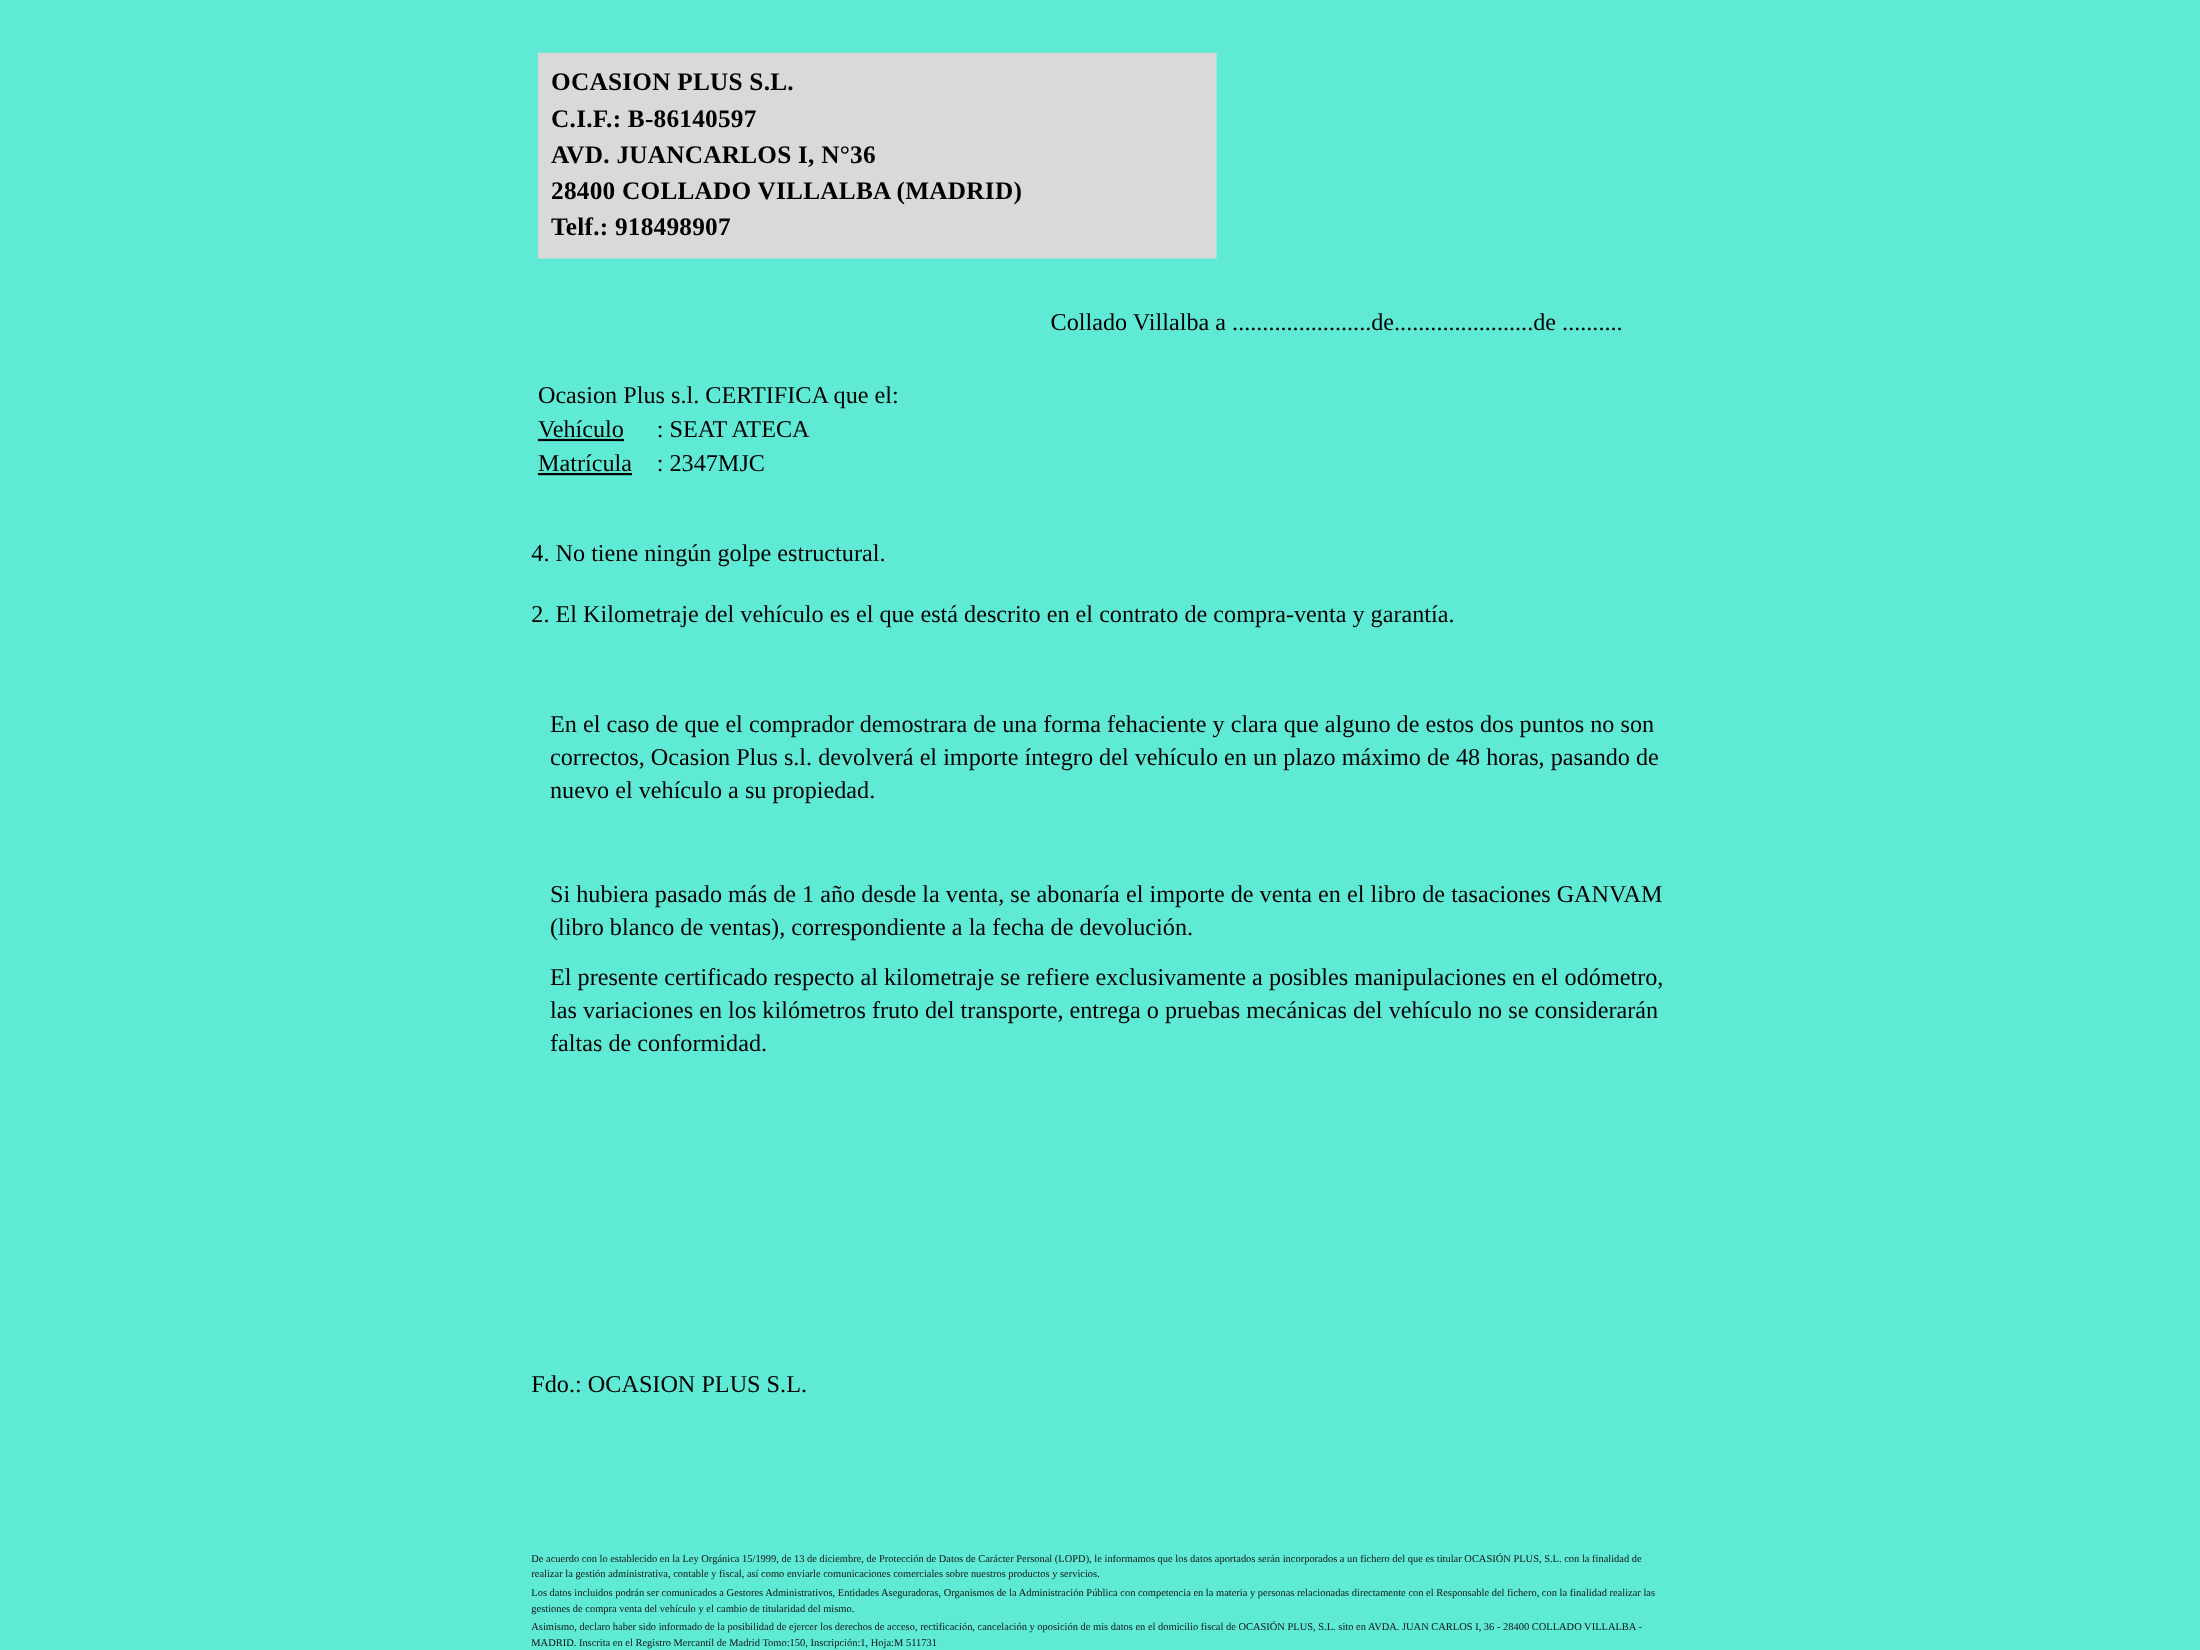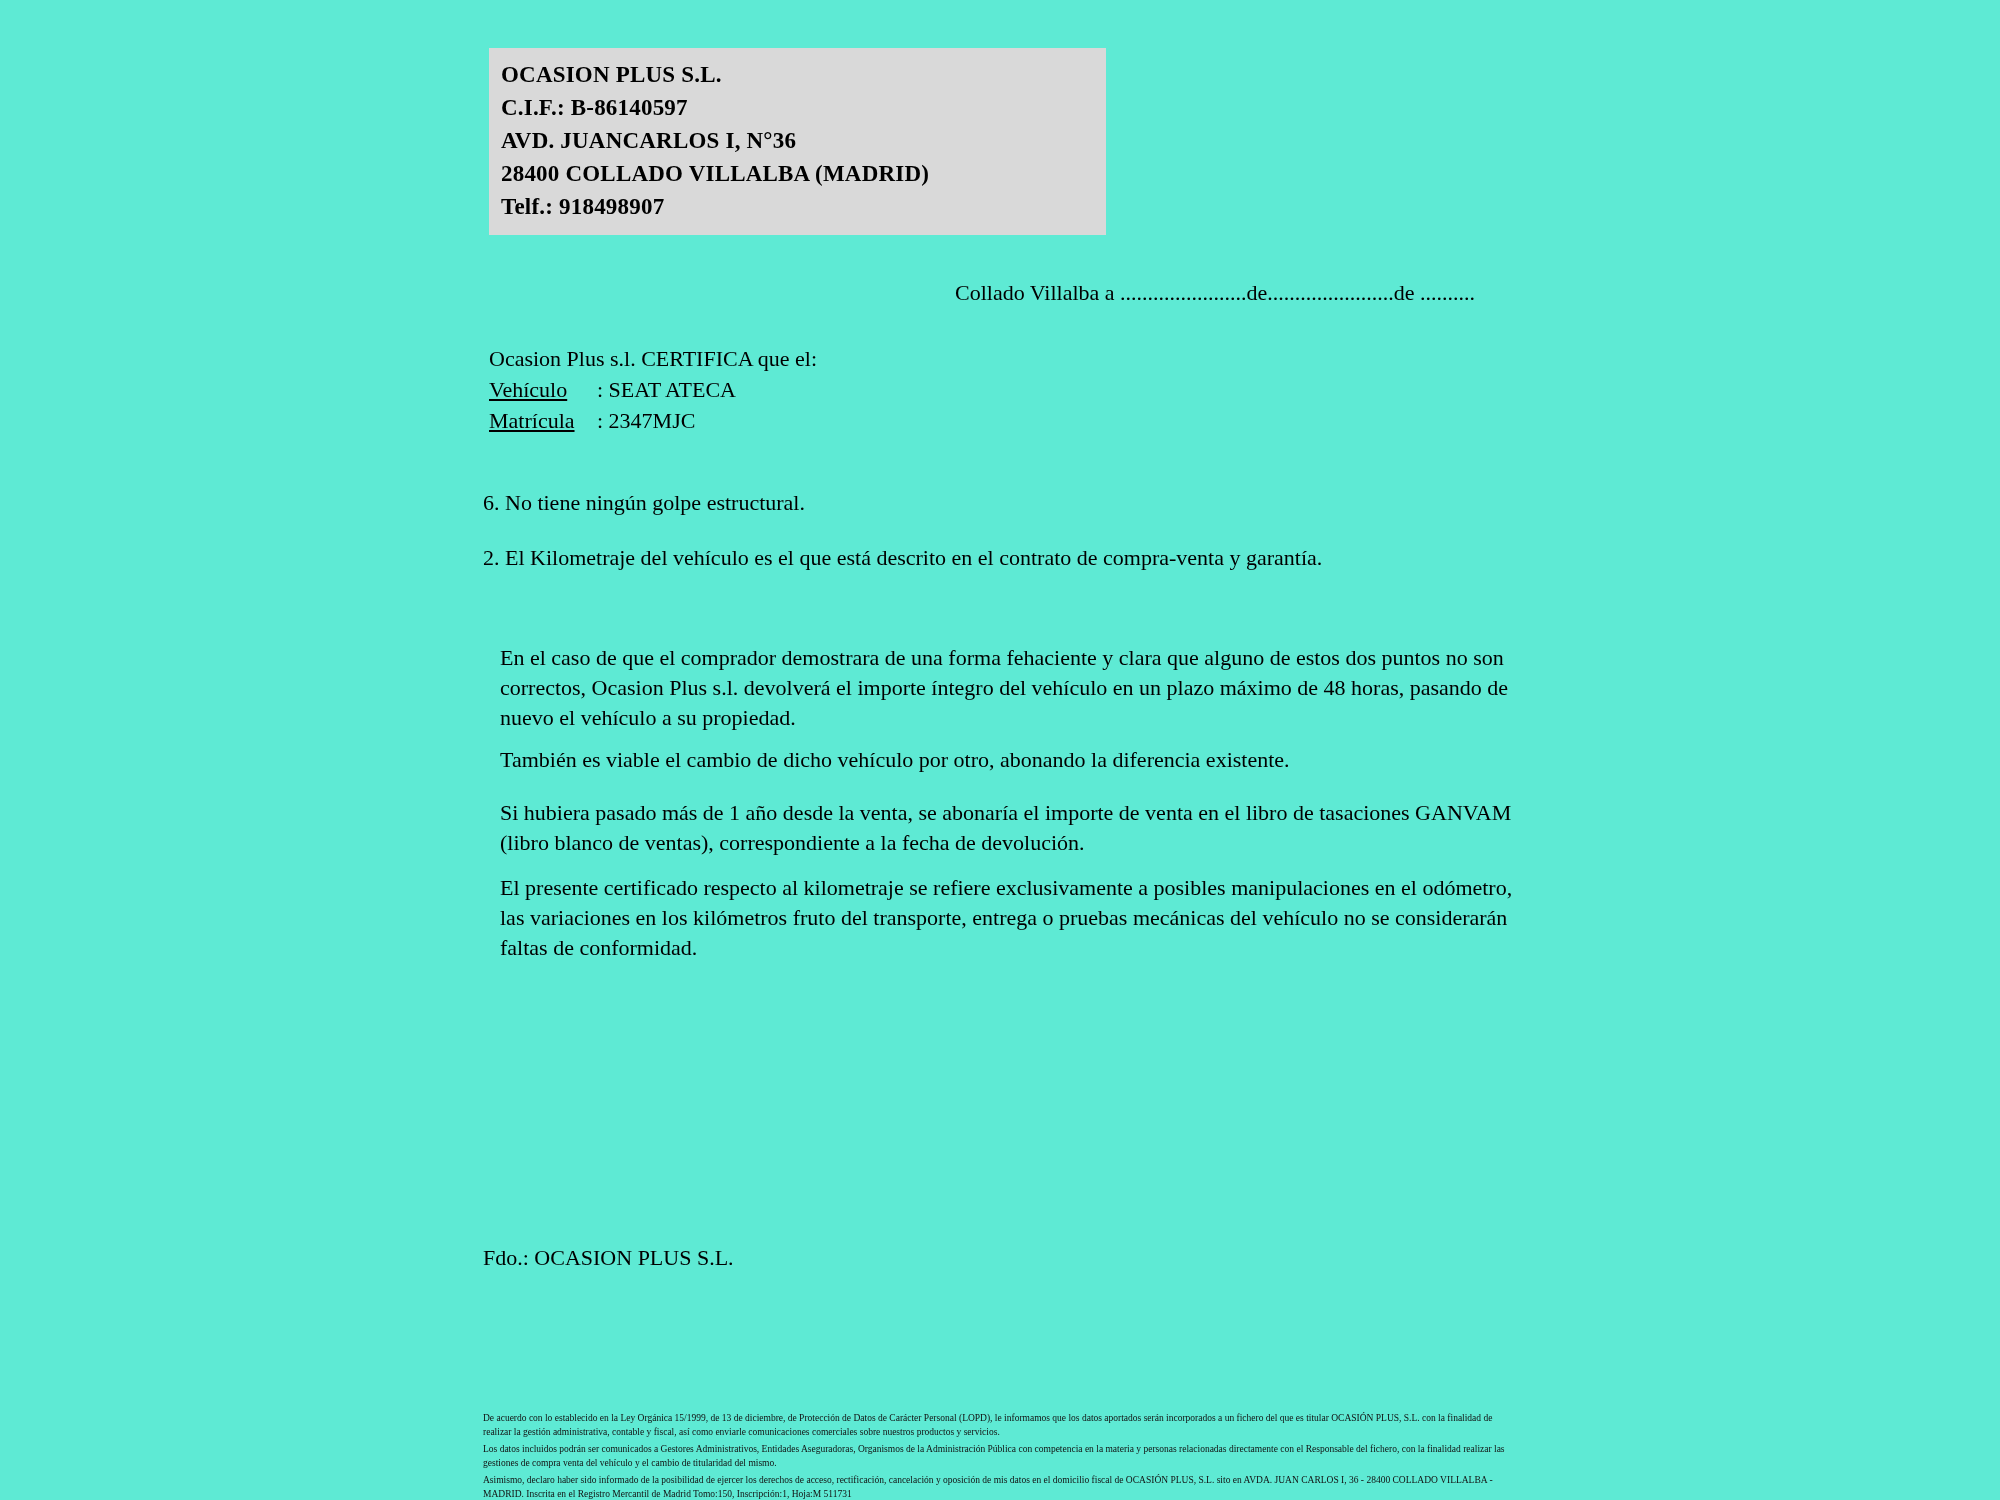--- a/index.html
+++ b/index.html
@@ -133,25 +133,24 @@
   <div class="certifica">
     <div>Ocasion Plus s.l. CERTIFICA que el:</div>
     <div>
       <span class="row-label underlined">Vehículo</span><span>: SEAT ATECA</span>
     </div>
     <div>
       <span class="row-label underlined">Matrícula</span><span>: 2347MJC</span>
     </div>
   </div>
 
-  <div class="point point-1">6. No tiene ningún golpe estructural.</div>
+  <div class="point point-1">4. No tiene ningún golpe estructural.</div>
   <div class="point point-2">2. El Kilometraje del vehículo es el que está descrito en el contrato de compra-venta y garantía.</div>
 
   <div class="para para-a">En el caso de que el comprador demostrara de una forma fehaciente y clara que alguno de estos dos puntos no son correctos, Ocasion Plus s.l. devolverá el importe íntegro del vehículo en un plazo máximo de 48 horas, pasando de nuevo el vehículo a su propiedad.</div>
-  <div class="para para-b">También es viable el cambio de dicho vehículo por otro, abonando la diferencia existente.</div>
   <div class="para para-c">Si hubiera pasado más de 1 año desde la venta, se abonaría el importe de venta en el libro de tasaciones GANVAM (libro blanco de ventas), correspondiente a la fecha de devolución.</div>
   <div class="para para-d">El presente certificado respecto al kilometraje se refiere exclusivamente a posibles manipulaciones en el odómetro, las variaciones en los kilómetros fruto del transporte, entrega o pruebas mecánicas del vehículo no se considerarán faltas de conformidad.</div>
 
   <div class="signature">Fdo.: OCASION PLUS S.L.</div>
 
   <div class="legal">
     <p>De acuerdo con lo establecido en la Ley Orgánica 15/1999, de 13 de diciembre, de Protección de Datos de Carácter Personal (LOPD), le informamos que los datos aportados serán incorporados a un fichero del que es titular OCASIÓN PLUS, S.L. con la finalidad de realizar la gestión administrativa, contable y fiscal, así como enviarle comunicaciones comerciales sobre nuestros productos y servicios.</p>
     <p>Los datos incluidos podrán ser comunicados a Gestores Administrativos, Entidades Aseguradoras, Organismos de la Administración Pública con competencia en la materia y personas relacionadas directamente con el Responsable del fichero, con la finalidad realizar las gestiones de compra venta del vehículo y el cambio de titularidad del mismo.</p>
     <p>Asimismo, declaro haber sido informado de la posibilidad de ejercer los derechos de acceso, rectificación, cancelación y oposición de mis datos en el domicilio fiscal de OCASIÓN PLUS, S.L. sito en AVDA. JUAN CARLOS I, 36 - 28400 COLLADO VILLALBA - MADRID. Inscrita en el Registro Mercantil de Madrid Tomo:150, Inscripción:1, Hoja:M 511731</p>
   </div>

